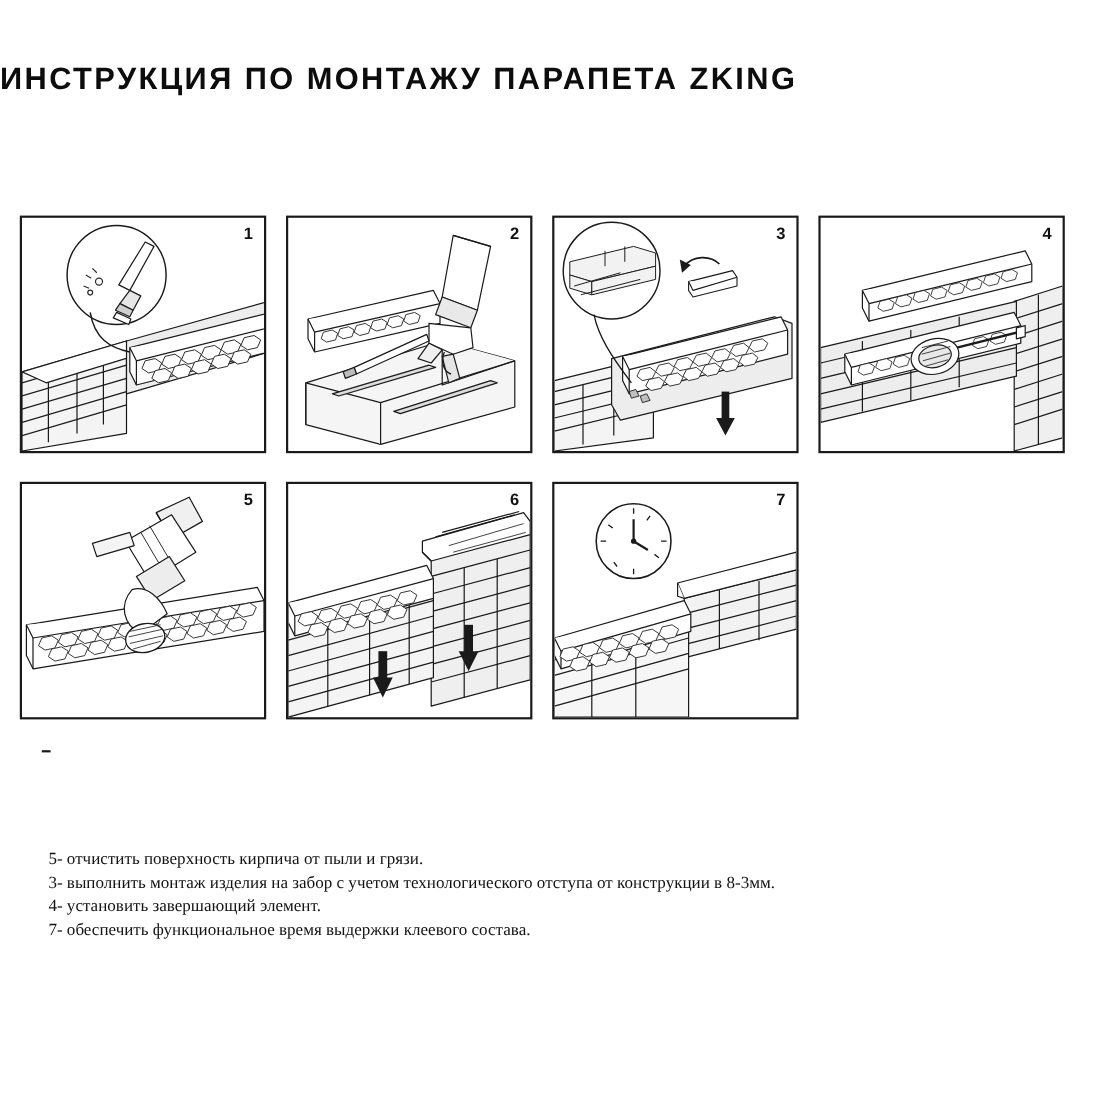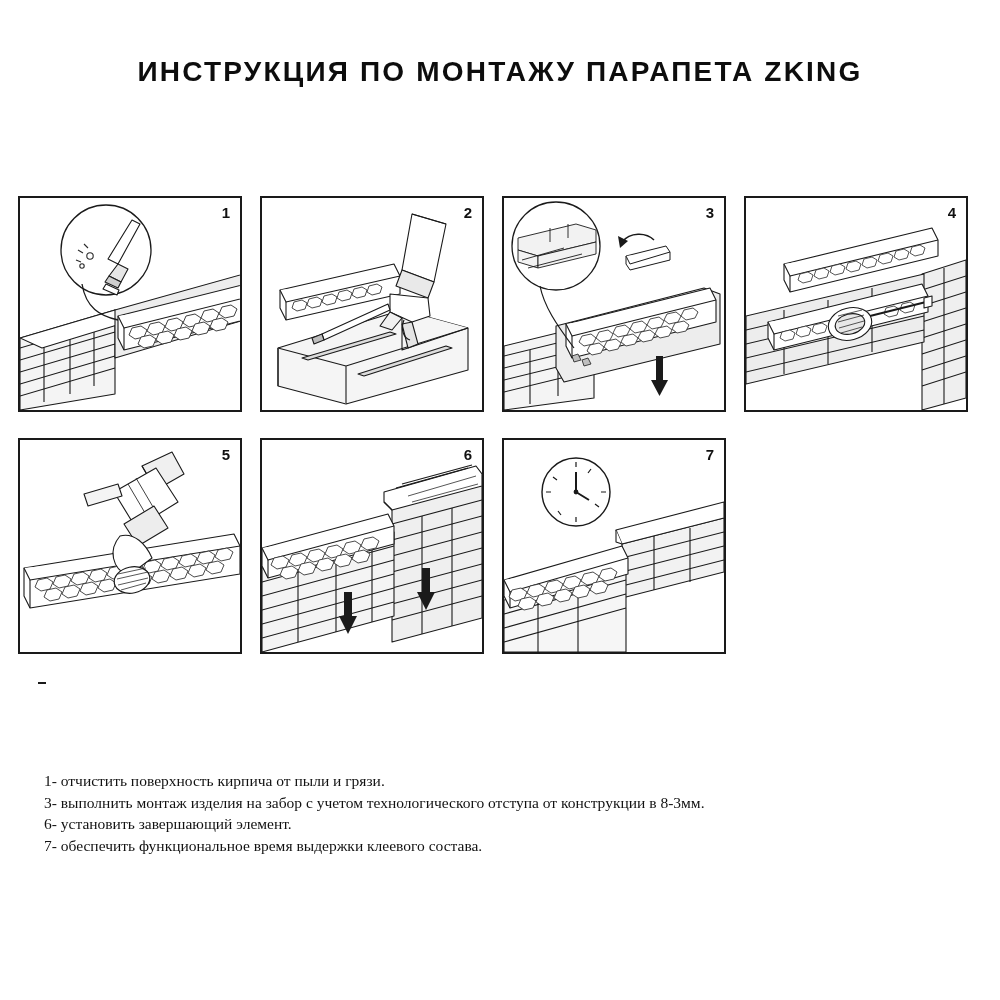--- a/index.html
+++ b/index.html
@@ -15,21 +15,21 @@
     position: relative;
     overflow: hidden;
   }
 
   
   .title {
     position: absolute;
     top: 56px;
     left: 0;
     width: 1000px;
-    text-align: center;
+    text-align: left;
     font-size: 28px;
     font-weight: bold;
     letter-spacing: 2.2px;
     color: #0d0d0d;
     font-family: "Liberation Sans", sans-serif;
   }
 
   
   .panels {
     position: absolute;
@@ -488,17 +488,17 @@
           <path d="M89 143 l9 -2 l6 4 l-3 7 l-9 2 l-6 -4 z"></path>
         </g>
       </g>
     </svg>
   </div>
 </div>
 
 <div class="stray-dash"></div>
 
 <div class="legend">
-  <div class="legend-line">1- отчистить поверхность кирпича от пыли и грязи.</div>
+  <div class="legend-line">5- отчистить поверхность кирпича от пыли и грязи.</div>
   <div class="legend-line">3- выполнить монтаж изделия на забор с учетом технологического отступа от конструкции в 8-3мм.</div>
-  <div class="legend-line">6- установить завершающий элемент.</div>
+  <div class="legend-line">4- установить завершающий элемент.</div>
   <div class="legend-line">7- обеспечить функциональное время выдержки клеевого состава.</div>
 </div>
 
 </body></html>

